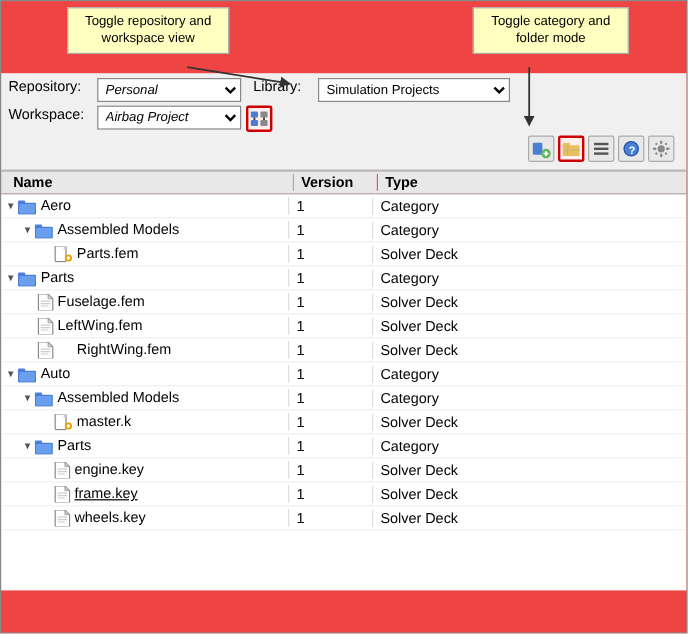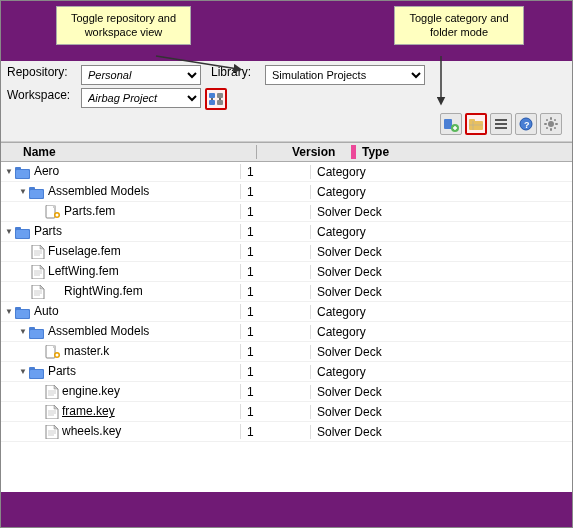--- a/index.html
+++ b/index.html
@@ -9,21 +9,21 @@
       background: #fff;
       width: 573px;
       height: 528px;
       overflow: hidden;
     }
     .outer {
       position: relative;
       width: 573px;
       height: 528px;
       border: 1px solid #888;
-      background: #701a75;
+      background: #ef4444;
     }
     
     .callout {
       position: absolute;
       background: #ffffc0;
       border: 1px solid #aaa;
       padding: 4px 6px;
       font-size: 11px;
       text-align: center;
       line-height: 1.3;
@@ -77,36 +77,35 @@
     .icon-btn.highlighted {
       border: 2px solid #cc0000;
       background: #fff0f0;
     }
     
     .col-header {
       display: flex;
       background: #e8e8e8;
       border-bottom: 1px solid #aaa;
       border-top: 1px solid #aaa;
-      padding: 2px 16px;
+      padding: 2px 4px;
     }
     .col-name {
       width: 240px;
       padding-left: 6px;
       font-weight: bold;
       font-size: 12px;
       border-right: 1px solid #aaa;
     }
     .col-version {
       width: 70px;
       padding-left: 6px;
       font-weight: bold;
       font-size: 12px;
-      border-right: 5px solid #ec4899;
-      margin-left: 29px;
+      border-right: 1px solid #ec4899;
     }
     .col-type {
       flex: 1;
       padding-left: 6px;
       font-weight: bold;
       font-size: 12px;
     }
     
     .tree-area {
       overflow-y: auto;

